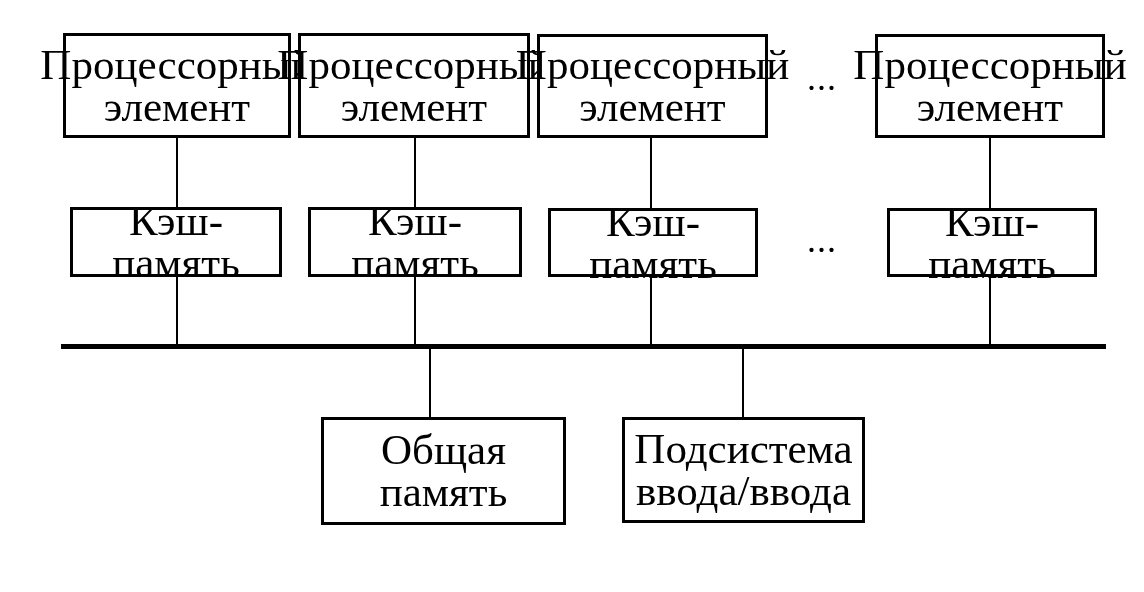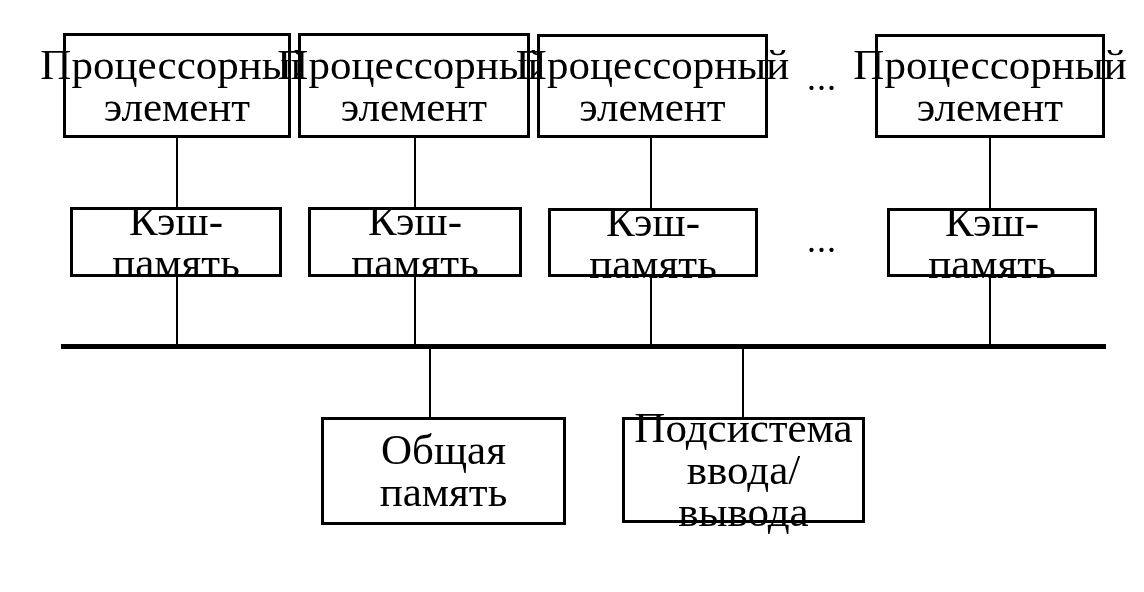--- a/index.html
+++ b/index.html
@@ -102,16 +102,16 @@
   </div>
 
   <div class="freetext dots" style="left:795px; top:218px; width:54px;">...</div>
 
 
   <div class="box" style="left:321px; top:417px; width:245px; height:108px;">
     <span class="lbl">Общая память</span>
   </div>
   <div class="box" style="left:622px; top:417px; width:243px; height:106px;">
     <span class="lbl">Подсистема
-ввода/вывода</span>
+ввода/ввода</span>
   </div>
 
 </div>
 
 </body></html>

